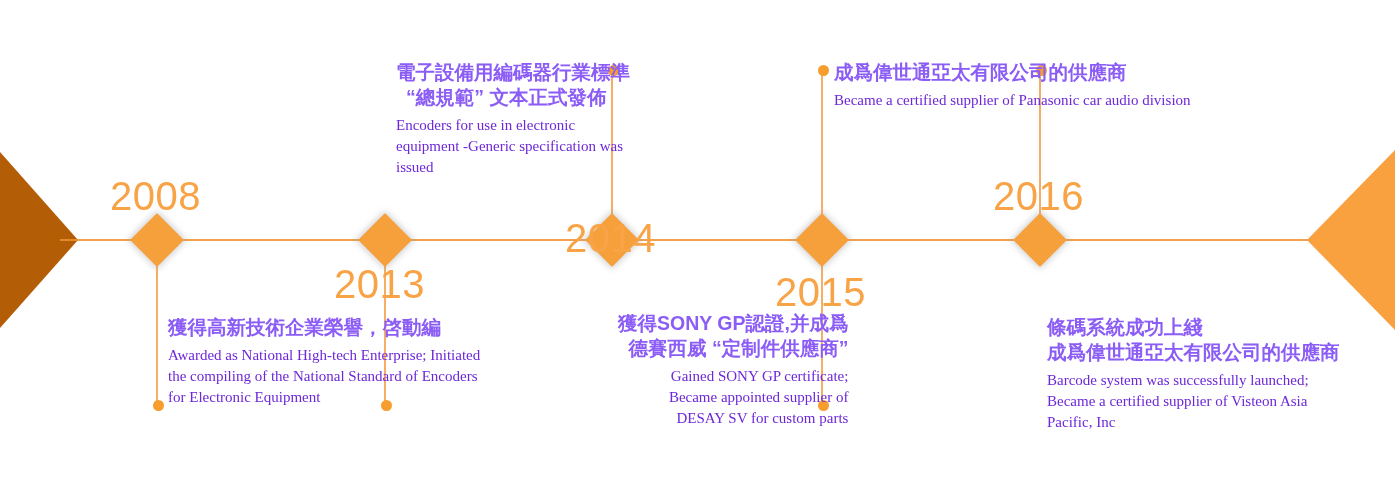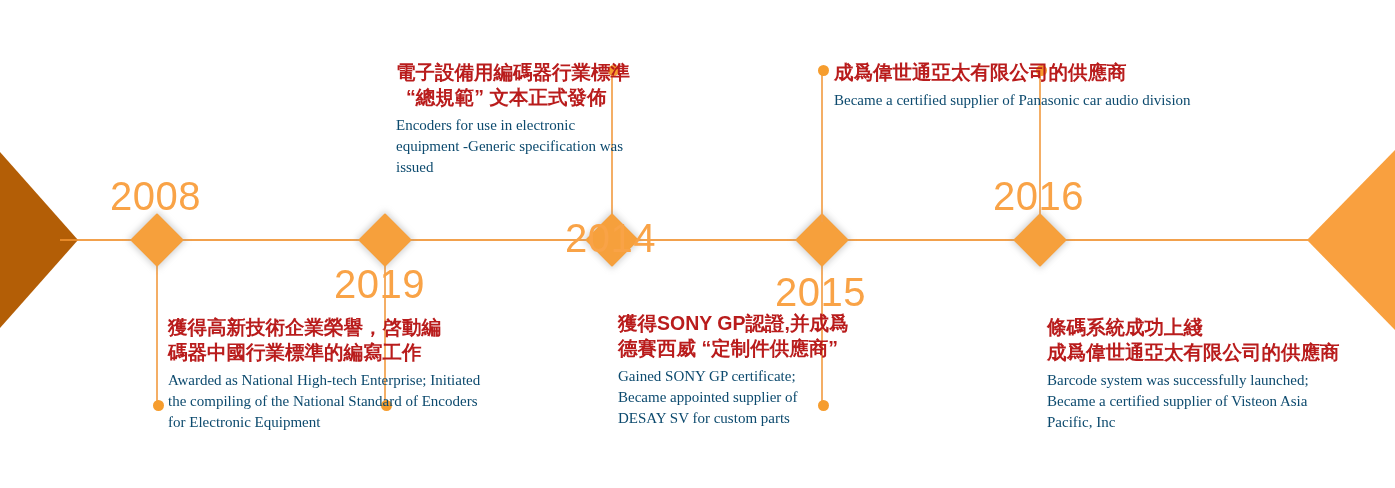--- a/index.html
+++ b/index.html
@@ -51,28 +51,28 @@
         background:#F4A css;background:#F3A24A;opacity:.85;}
   .stem{background:#F2A04A;}
   .dot{
     position:absolute;width:11px;height:11px;border-radius:50%;
     background:#F69D2E;margin-left:-4.5px;
   }
 
   
   .block{position:absolute;}
   .cn{
-    color:#b91c1c;
+    color:#8b5cf6;
     font-family:"Liberation Sans","DejaVu Sans",sans-serif;
     font-weight:700;
     font-size:19.5px;line-height:25px;white-space:nowrap;
   }
   .cn.indent{padding-left:10px;}
   .en{
-    color:#0c4a6e;
+    color:#6d28d9;
     font-family:"Liberation Serif","DejaVu Serif",serif;
     font-size:15px;line-height:21px;white-space:nowrap;
     padding-top:5px;
   }
   .en .ln{display:block;}
 </style>
 </head>
 <body>
 
 <div id="stage">
@@ -86,24 +86,23 @@
       <div class="dot" style="left: 157px; top: 400px;"></div>
       <div class="node" style="left: 157px; top: 240px;">
         <div class="diamond"></div>
       </div>
       <div class="year" style="left: 110px; top: 176px;">2008</div>
       <div class="stem" style="left: 384px; top: 258px; height: 148px;"></div>
       <div class="dot" style="left: 385px; top: 400px;"></div>
       <div class="node" style="left: 385px; top: 240px;">
         <div class="diamond"></div>
       </div>
-      <div class="year" style="left: 334px; top: 264px;">2019</div>
+      <div class="year" style="left: 334px; top: 264px;">2013</div>
       <div class="block" style="left: 168px; top: 315px;">
         <div class="cn">獲得高新技術企業榮譽，啓動編</div>
-        <div class="cn">碼器中國行業標準的編寫工作</div>
         <div class="en">
           <span class="ln">Awarded as National High-tech Enterprise; Initiated</span>
           <span class="ln">the compiling of the National Standard of  Encoders</span>
           <span class="ln">for Electronic Equipment</span>
         </div>
       </div>
       <div class="stem" style="left: 611px; top: 70px; height: 152px;"></div>
       <div class="dot" style="left: 612px; top: 65px;"></div>
       <div class="node" style="left: 612px; top: 240px;">
         <div class="diamond"></div>
@@ -117,21 +116,21 @@
           <span class="ln">equipment  -Generic specification was</span>
           <span class="ln">issued</span>
         </div>
       </div>
       <div class="stem" style="left: 821px; top: 258px; height: 148px;"></div>
       <div class="dot" style="left: 822px; top: 400px;"></div>
       <div class="node" style="left: 822px; top: 240px;">
         <div class="diamond"></div>
       </div>
       <div class="year" style="left: 775px; top: 264px; margin-top: 8px;">2015</div>
-      <div class="block" style="left: 618px; top: 311px;">
+      <div class="block" style="left: 618px; top: 311px; text-align: right;">
         <div class="cn">獲得SONY GP認證,并成爲</div>
         <div class="cn">德賽西威 “定制件供應商”</div>
         <div class="en">
           <span class="ln">Gained SONY GP certificate;</span>
           <span class="ln">Became appointed supplier of</span>
           <span class="ln">DESAY SV  for custom parts</span>
         </div>
       </div>
       <div class="stem" style="left: 1039px; top: 70px; height: 152px;"></div>
       <div class="dot" style="left: 1040px; top: 65px;"></div>

